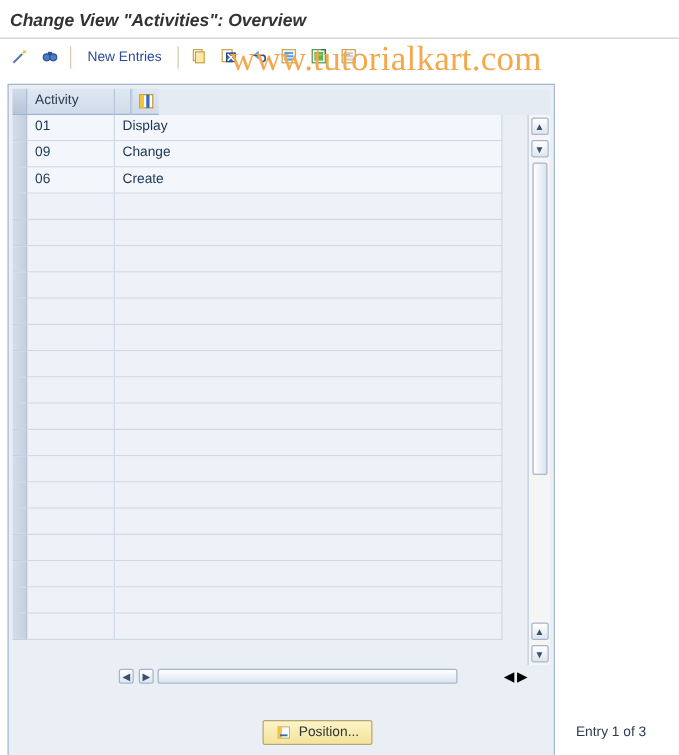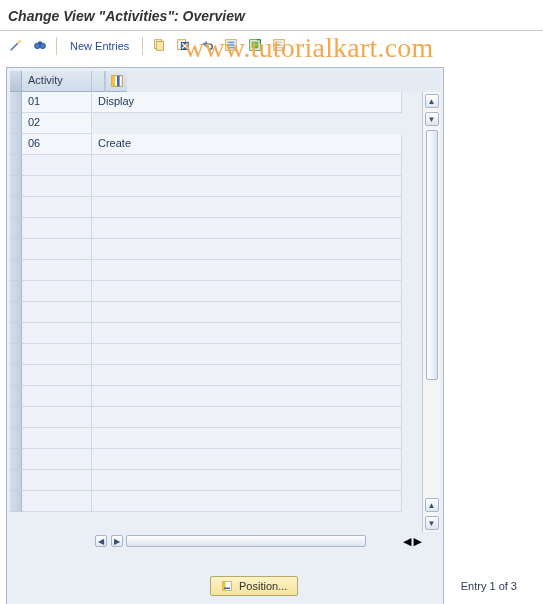--- a/index.html
+++ b/index.html
@@ -314,21 +314,22 @@
 
   <div class="grid-body">
     <div class="data-area" id="data-area">
         <div class="data-row">
           <div class="rowsel"></div>
           <div class="cell activity">01</div>
           <div class="cell name">Display</div>
         </div>
         <div class="data-row">
           <div class="rowsel"></div>
-          <div class="cell activity">02</div>
+          <div class="cell activity">09</div>
+          <div class="cell name">Change</div>
         </div>
         <div class="data-row">
           <div class="rowsel"></div>
           <div class="cell activity">06</div>
           <div class="cell name">Create</div>
         </div>
         <div class="data-row">
           <div class="rowsel"></div>
           <div class="cell activity empty"></div>
           <div class="cell name empty"></div>

